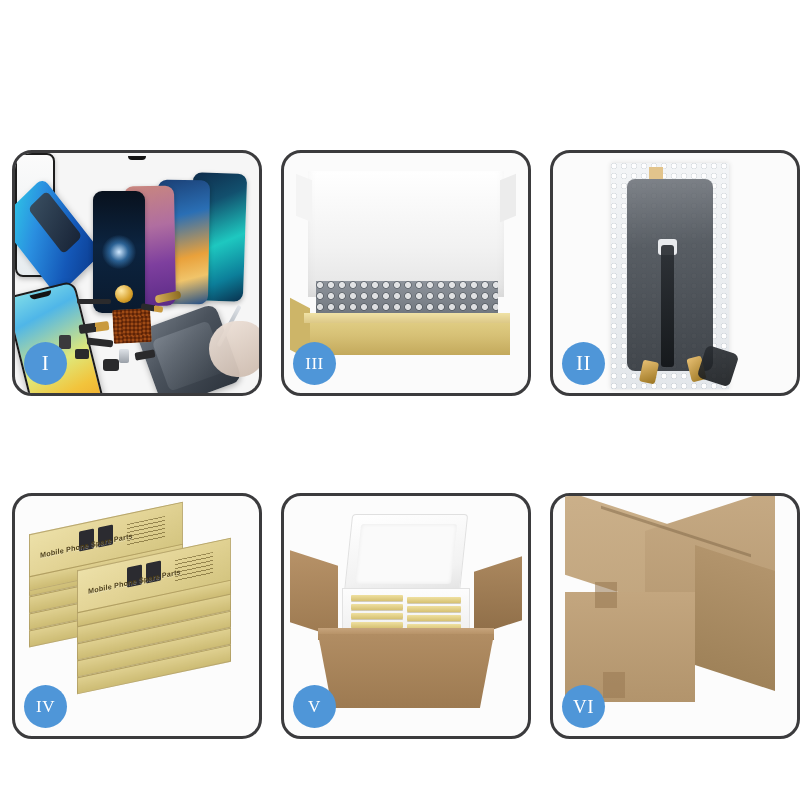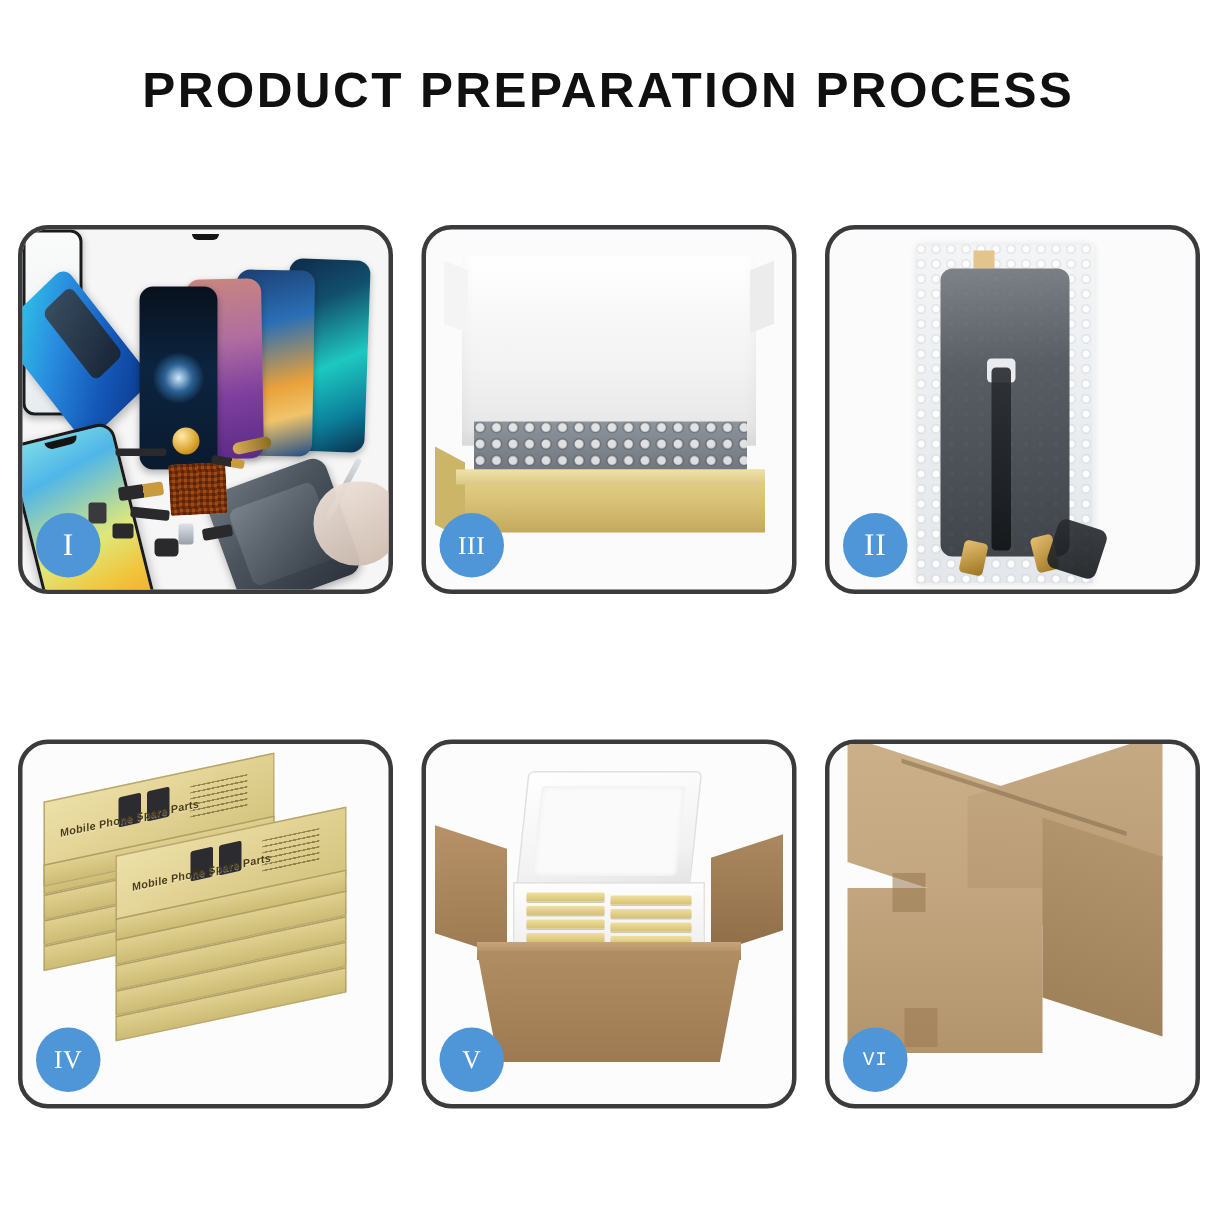--- a/index.html
+++ b/index.html
@@ -36,21 +36,21 @@
   .scene{position:absolute;inset:0;overflow:hidden;}
 
   .badge{
     position:absolute;left:9px;bottom:8px;width:43px;height:43px;border-radius:50%;
     background:#4f96d8;color:#ffffff;z-index:40;
     display:flex;align-items:center;justify-content:center;
     font-family:"Liberation Serif","DejaVu Serif",serif;
     font-size:21px;letter-spacing:.5px;line-height:1;
   }
   .badge.small{font-size:17px;}
-  .badge.xsmall{font-size:13px;font-family:Liberation Mono, monospace;}
+  .badge.xsmall{font-size:19px;}
 
   
   .p1{background:#f6f6f6;}
   .ph{position:absolute;border-radius:9px;box-shadow:0 2px 5px rgba(0,0,0,.28);}
   
   .ph-e{width:54px;height:128px;left:176px;top:20px;
     background:linear-gradient(155deg,#0e2b4a 0%,#12506e 25%,#1ec8c0 55%,#0c7f9a 80%,#09304d 100%);
     transform:rotate(2deg);}
   .ph-d{width:52px;height:124px;left:142px;top:27px;
     background:linear-gradient(165deg,#1b3f74 0%,#2a6fb5 30%,#e9a13b 62%,#f0c46a 78%,#1d4b87 100%);
@@ -237,21 +237,20 @@
     background:rgba(150,118,80,.55);}
   .c-tape2{position:absolute;left:50px;top:176px;width:22px;height:26px;
     background:rgba(150,118,80,.5);}
 </style>
 </head>
 <body>
 
 <div class="page">
 
   <div class="header">
-    <h1 class="title">PRODUCT PREPARATION PROCESS</h1>
   </div>
 
   <div class="grid">
 
     <div class="panel p1">
       <div class="scene">
         <div class="prot"></div>
         <div class="ph ph-e"></div>
         <div class="ph ph-d"></div>
         <div class="ph ph-c"></div>

